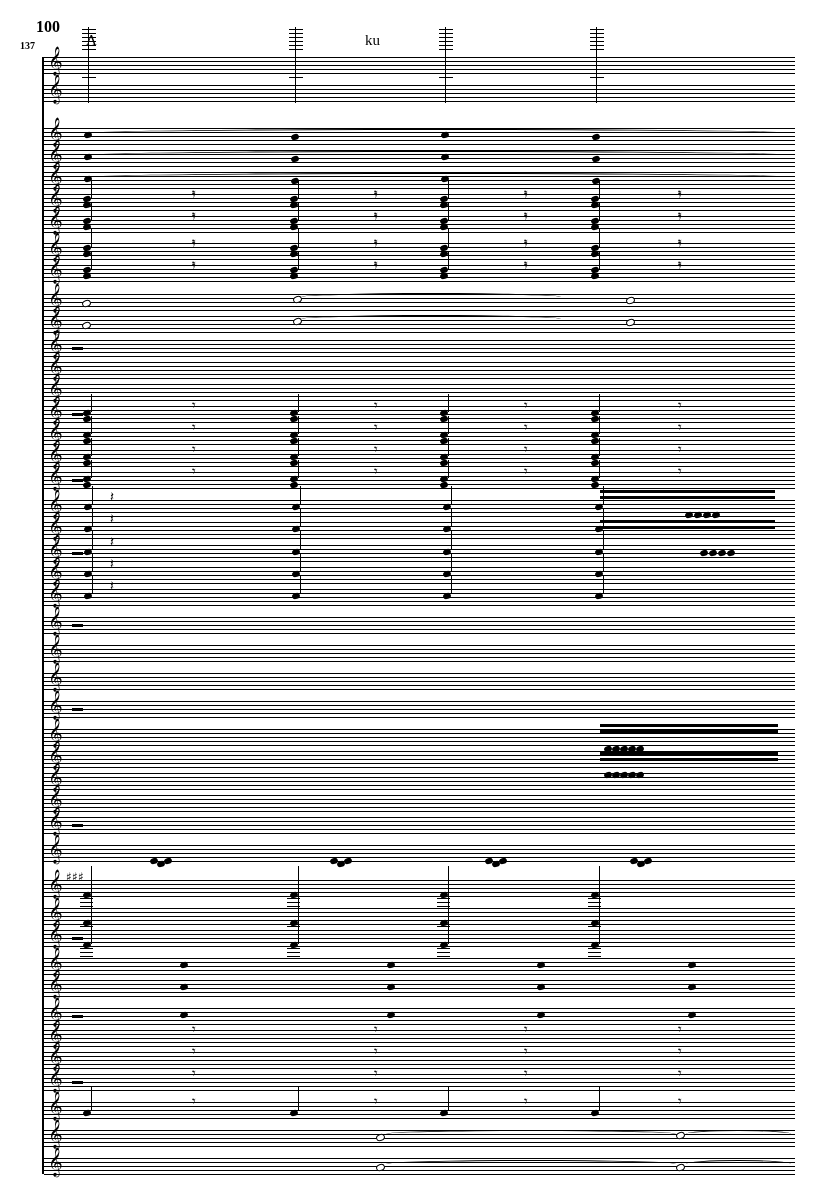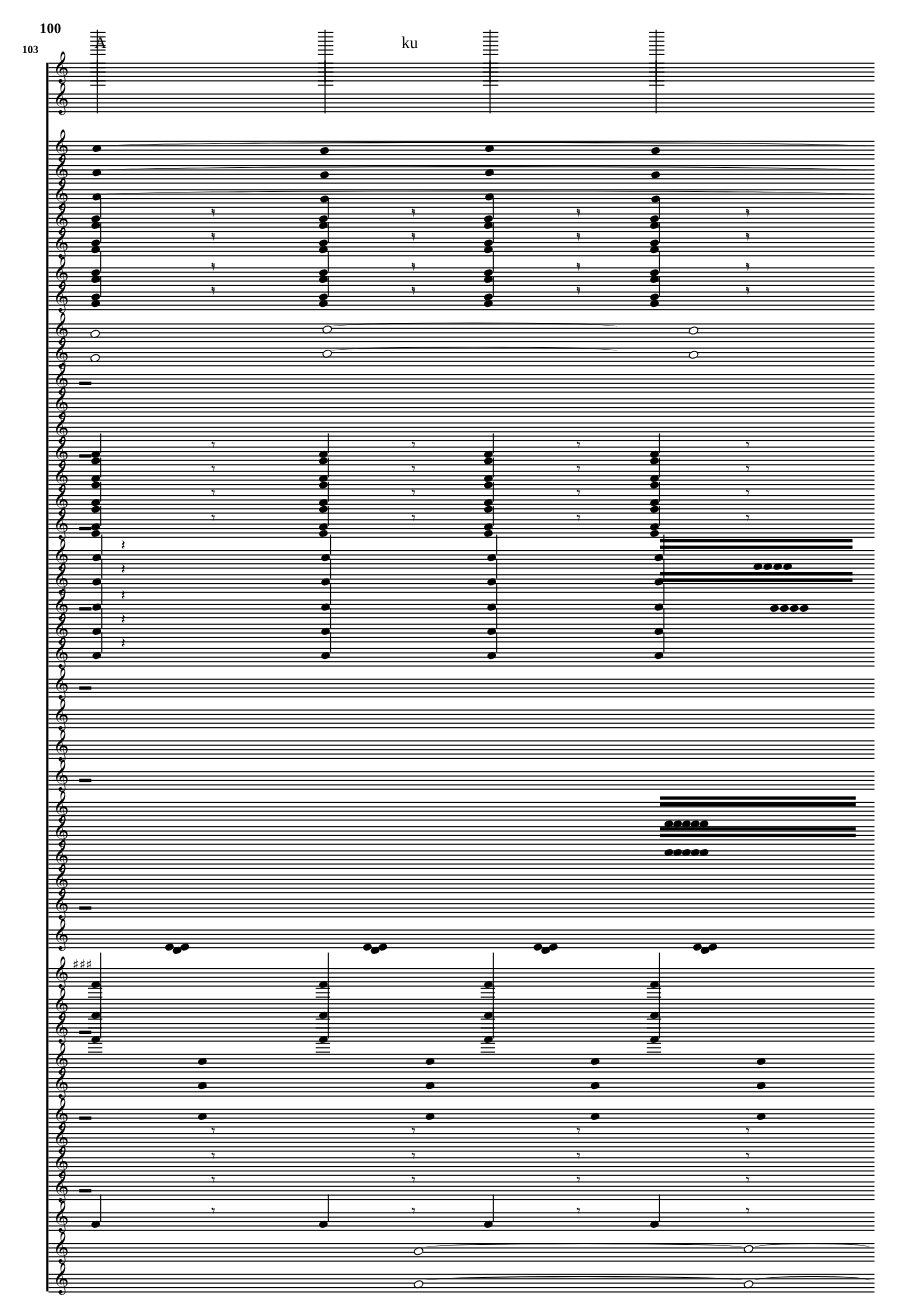--- a/index.html
+++ b/index.html
@@ -29,22 +29,22 @@
   .rest{position:absolute;font-family:"DejaVu Sans",sans-serif;font-size:13px;line-height:1;}
   .mrest{position:absolute;height:3px;background:#000;width:11px;}
   .acc{position:absolute;font-family:"DejaVu Sans",sans-serif;font-size:12px;}
   .tie{position:absolute;border-top:1.2px solid #000;border-radius:50%;height:7px;}
 </style>
 </head>
 <body>
 
 <div id="page">
 
-  <div class="pagenum" style="left:36px;top:18px;font-size:13px;">100</div>
-  <div class="measnum" style="left:20px;top:40px;">103</div>
+  <div class="pagenum" style="left:36px;top:18px;font-size:16px;">100</div>
+  <div class="measnum" style="left:20px;top:40px;">137</div>
 
   <div class="lyric" style="left:86px;top:32px;">A</div>
   <div class="lyric" style="left:365px;top:32px;">ku</div>
 
   <div id="staff-layer">
       <div class="staff" style="left: 44px; top: 57px; width: 751px; height: 17px;">
         <div class="ln" style="top: 0px;"></div>
         <div class="ln" style="top: 4px;"></div>
         <div class="ln" style="top: 8px;"></div>
         <div class="ln" style="top: 12px;"></div>

